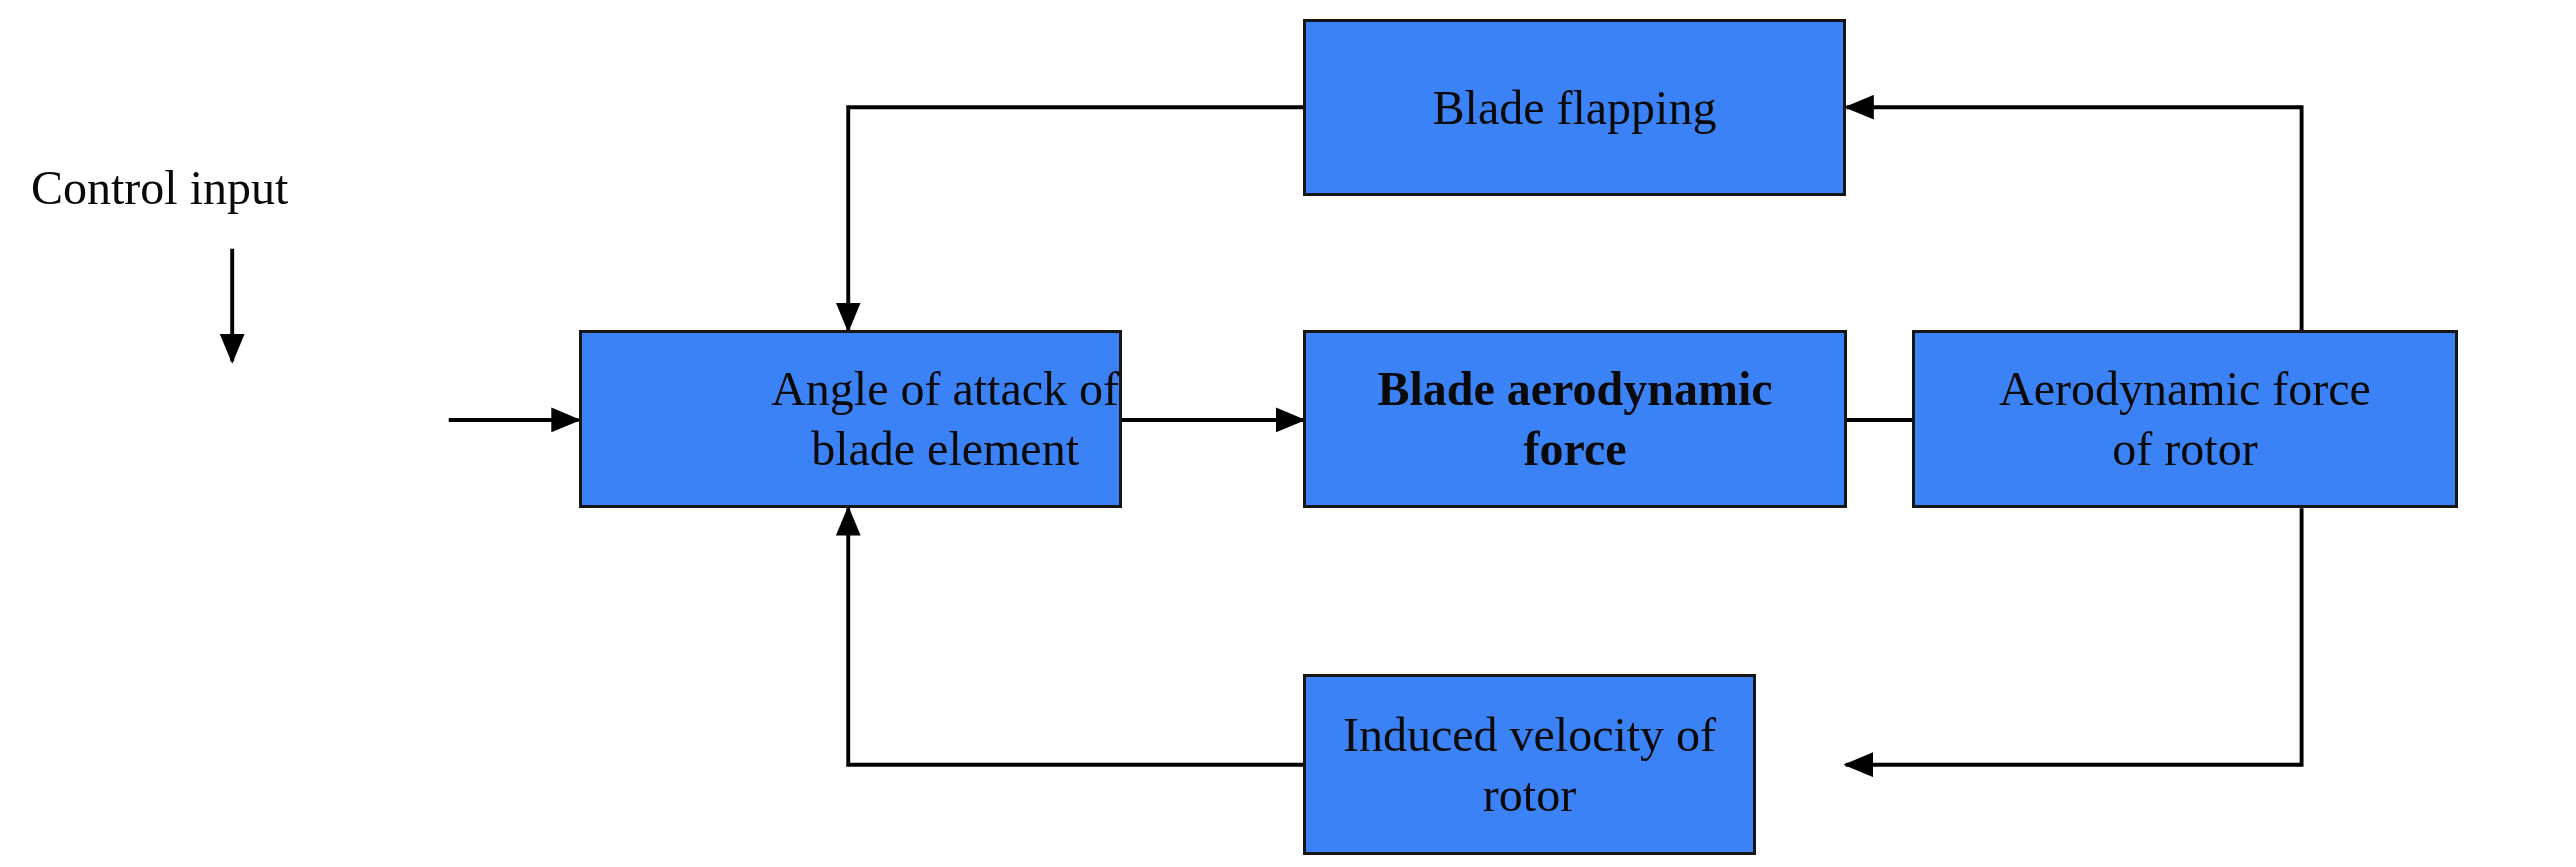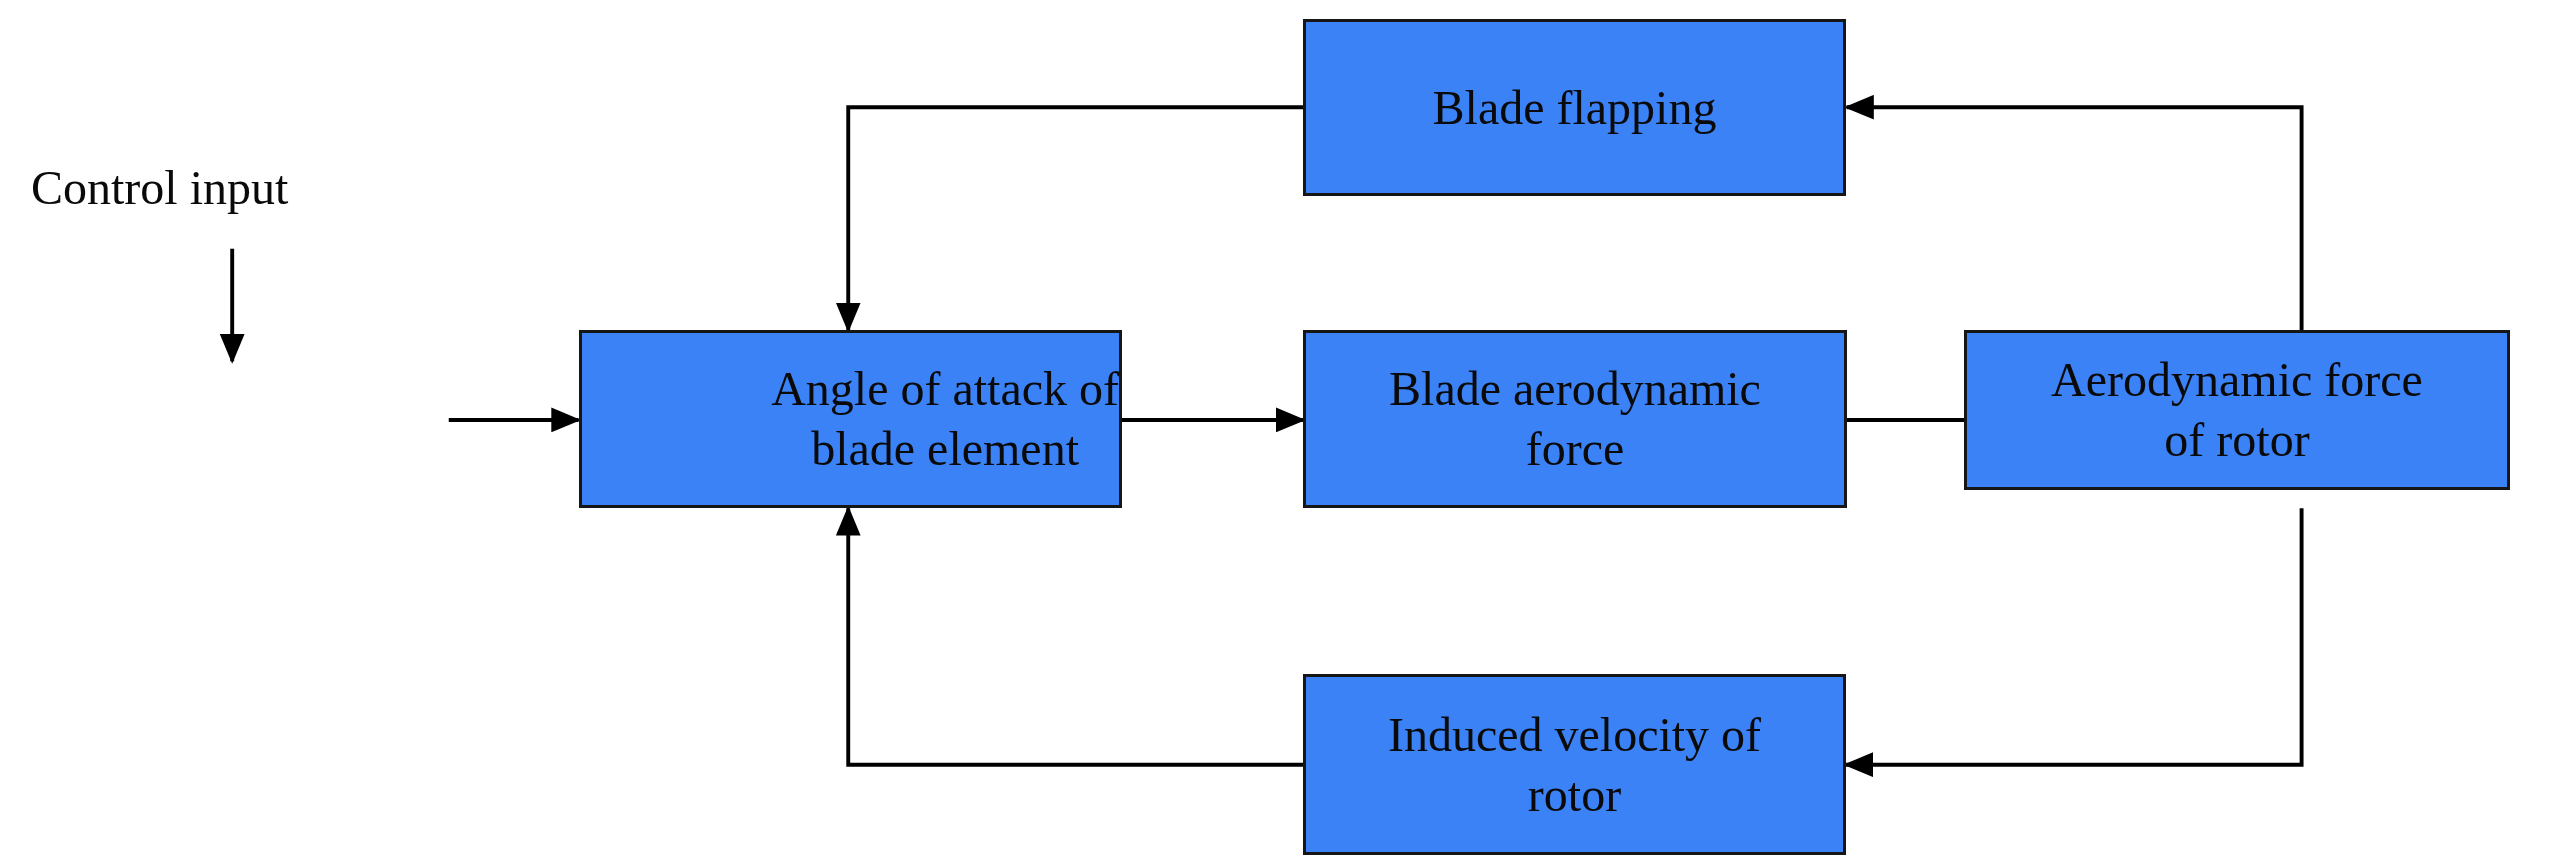--- a/index.html
+++ b/index.html
@@ -41,24 +41,24 @@
     position: absolute;
     text-align: left;
     font-size: 48px;
     line-height: 1.2;
     white-space: pre-line;
     background: transparent;
   }
   
   .n-hub      { left: 15.6px;   top: 360px; width: 434px; height: 117px; }
   .n-angle    { left: 579px;  top: 330px; width: 543px; height: 178px; justify-content: flex-end; }
-  .n-bladeaf  { left: 1303px; top: 330px; width: 544px; height: 178px; }
-  .n-rotoraf  { left: 1964px; top: 330px; width: 546px; height: 160px; }
+  .n-bladeaf  { left: 1303px; top: 330px; width: 544px; height: 178px; font-weight: bold; }
+  .n-rotoraf  { left: 1912px; top: 330px; width: 546px; height: 178px; }
   .n-flapping { left: 1303px; top: 19px;  width: 543px; height: 177px; }
-  .n-induced  { left: 1303px; top: 674px; width: 543px; height: 181px; justify-content: center; }
+  .n-induced  { left: 1303px; top: 674px; width: 453px; height: 181px; justify-content: center; }
   .l-control  { left: 31px;   top: 159px; width: 375px; }
 </style>
 </head>
 <body>
 
 <div class="canvas">
 
   <svg class="connectors" viewBox="0 0 3295 1110" xmlns="http://www.w3.org/2000/svg">
     <defs>
       <marker id="arrow" viewBox="0 0 12 10" refX="11" refY="5" markerWidth="38" markerHeight="32" markerUnits="userSpaceOnUse" orient="auto-start-reverse">

